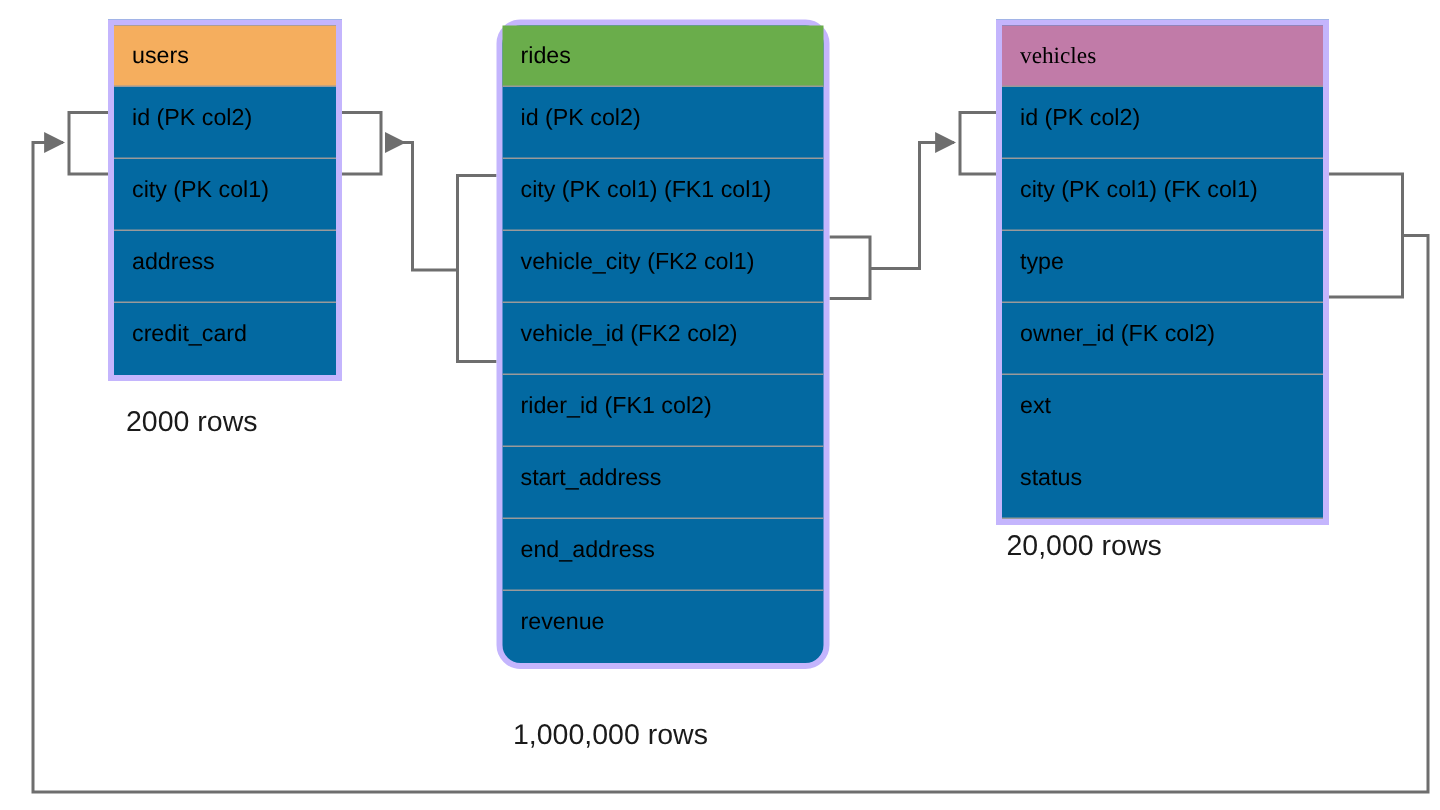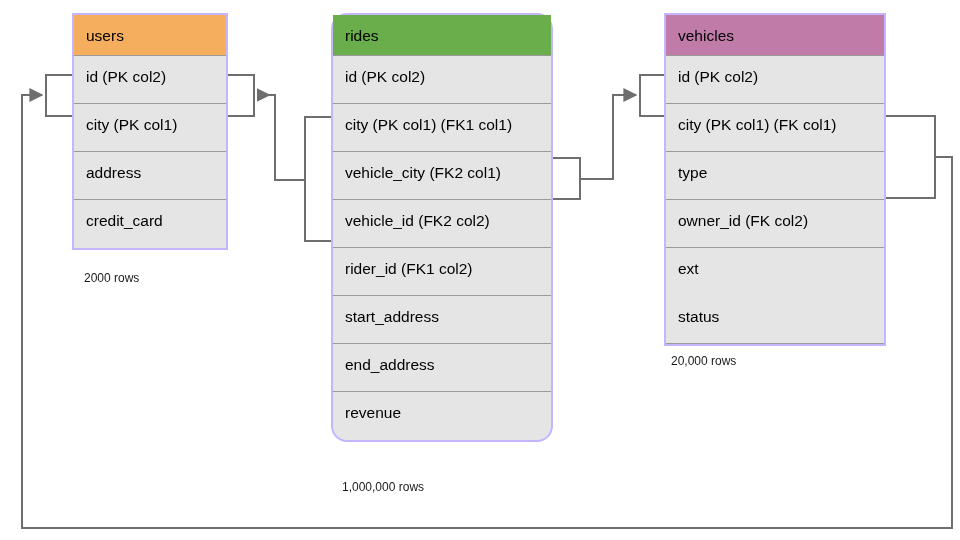--- a/index.html
+++ b/index.html
@@ -21,22 +21,22 @@
   #connectors {
     position: absolute;
     left: 0;
     top: 0;
     width: 960px;
     height: 540px;
   }
   .entity {
     position: absolute;
     box-sizing: border-box;
-    border: 2px solid #c4b5fd;
-    background: #e5e5e5;
+    border: 4px solid #c4b5fd;
+    background: #0369a1;
     z-index: 3;
   }
   .entity-header {
     box-sizing: border-box;
     height: 41px;
     line-height: 41px;
     padding: 0 0 0 12px;
     font-size: 15.5px;
     color: #000000;
     border-bottom: 1px solid #9a9a9a;
@@ -52,21 +52,21 @@
     color: #000000;
     border-bottom: 1px solid #9a9a9a;
     white-space: nowrap;
     overflow: hidden;
   }
   .field.last {
     border-bottom: none;
   }
   .rowcount {
     position: absolute;
-    font-size: 12px;
+    font-size: 19px;
     color: #1a1a1a;
     white-space: nowrap;
     z-index: 3;
   }
 </style>
 </head>
 <body>
 
 <div id="canvas">
 
@@ -110,21 +110,21 @@
     <div class="field">vehicle_city (FK2 col1)</div>
     <div class="field">vehicle_id (FK2 col2)</div>
     <div class="field">rider_id (FK1 col2)</div>
     <div class="field">start_address</div>
     <div class="field">end_address</div>
     <div class="field last">revenue</div>
   </div>
   <div class="rowcount" style="left:342px; top:480px;text-align:center;">1,000,000 rows</div>
 
   <div class="entity" style="left:664px; top:13px; width:222px;">
-    <div class="entity-header" style="background:#c17ba8;">vehicles</div>
+    <div class="entity-header" style="background:#c17ba8;font-family:Liberation Serif, serif;">vehicles</div>
     <div class="field">id (PK col2)</div>
     <div class="field">city (PK col1) (FK col1)</div>
     <div class="field">type</div>
     <div class="field">owner_id (FK col2)</div>
     <div class="field last">ext</div>
     <div class="field">status</div>
   </div>
   <div class="rowcount" style="left:671px; top:354px;">20,000 rows</div>
 
 </div>

